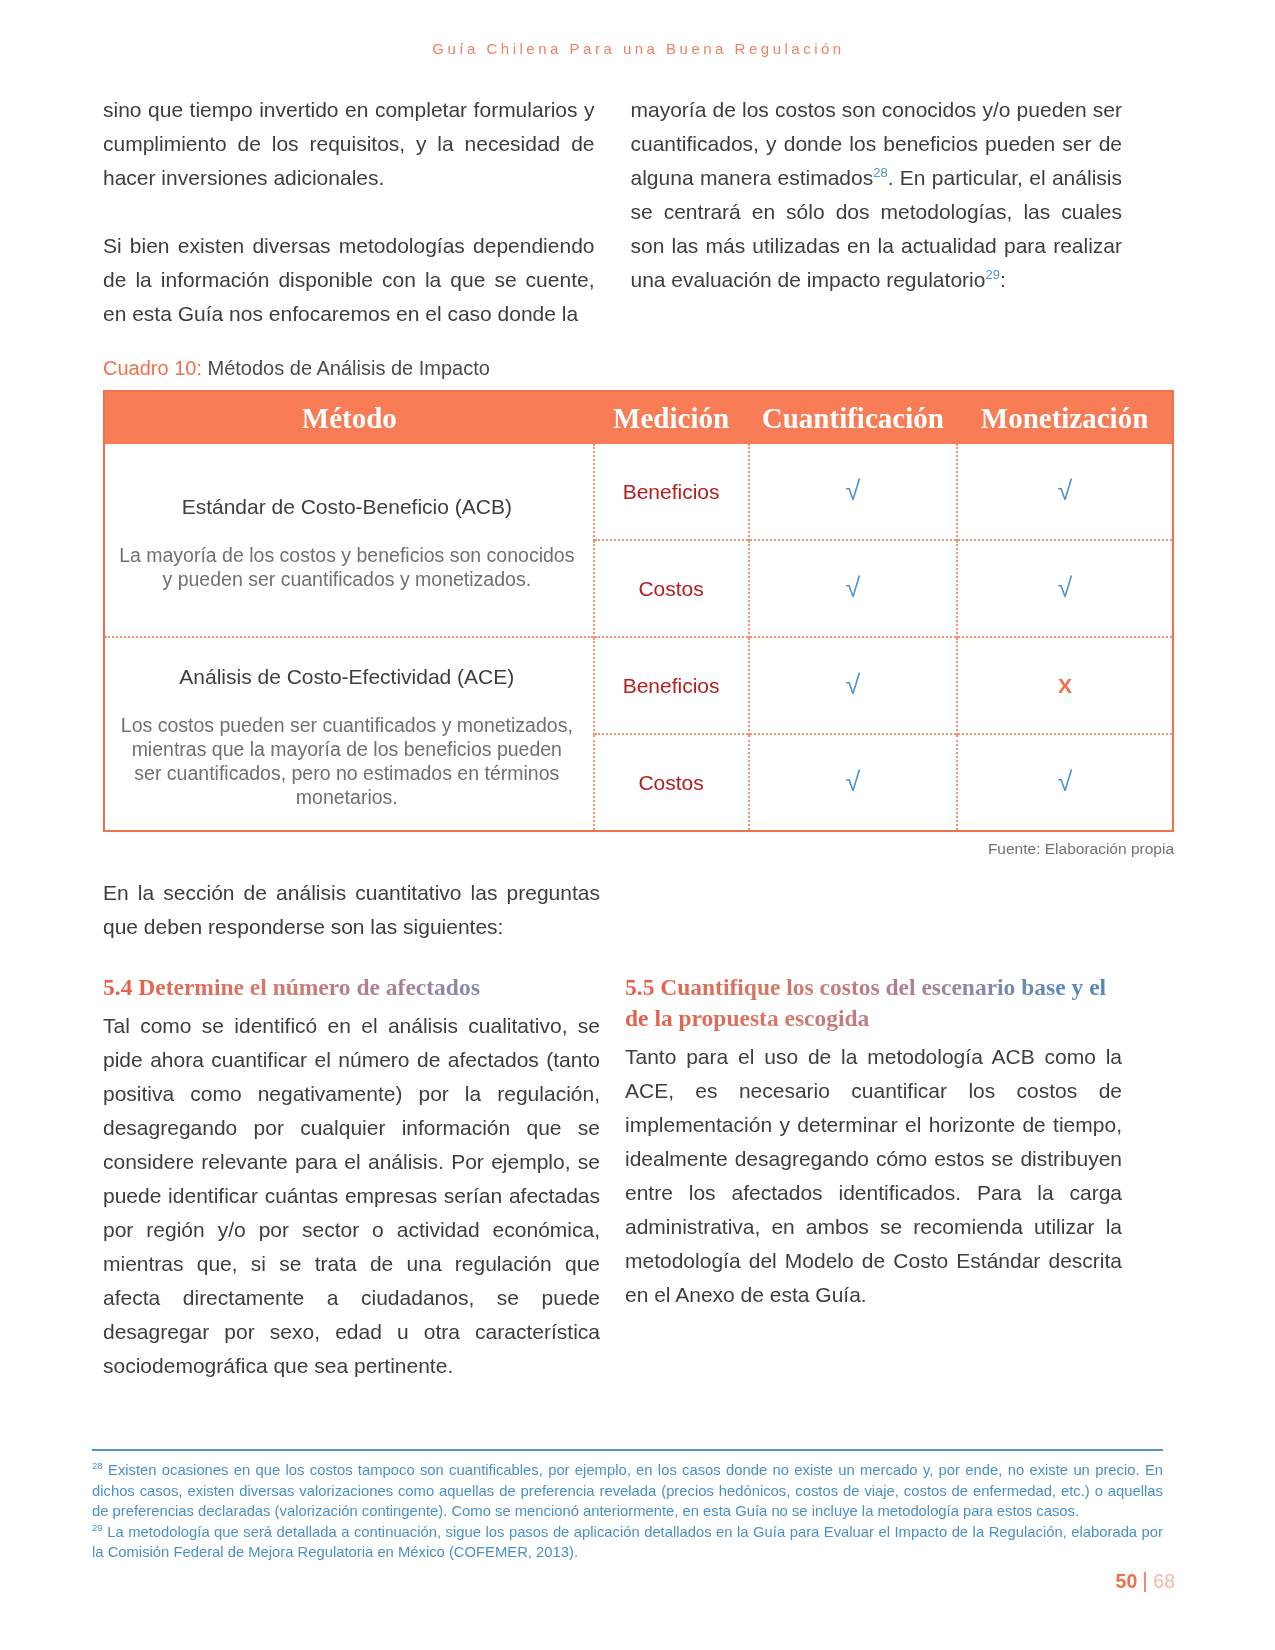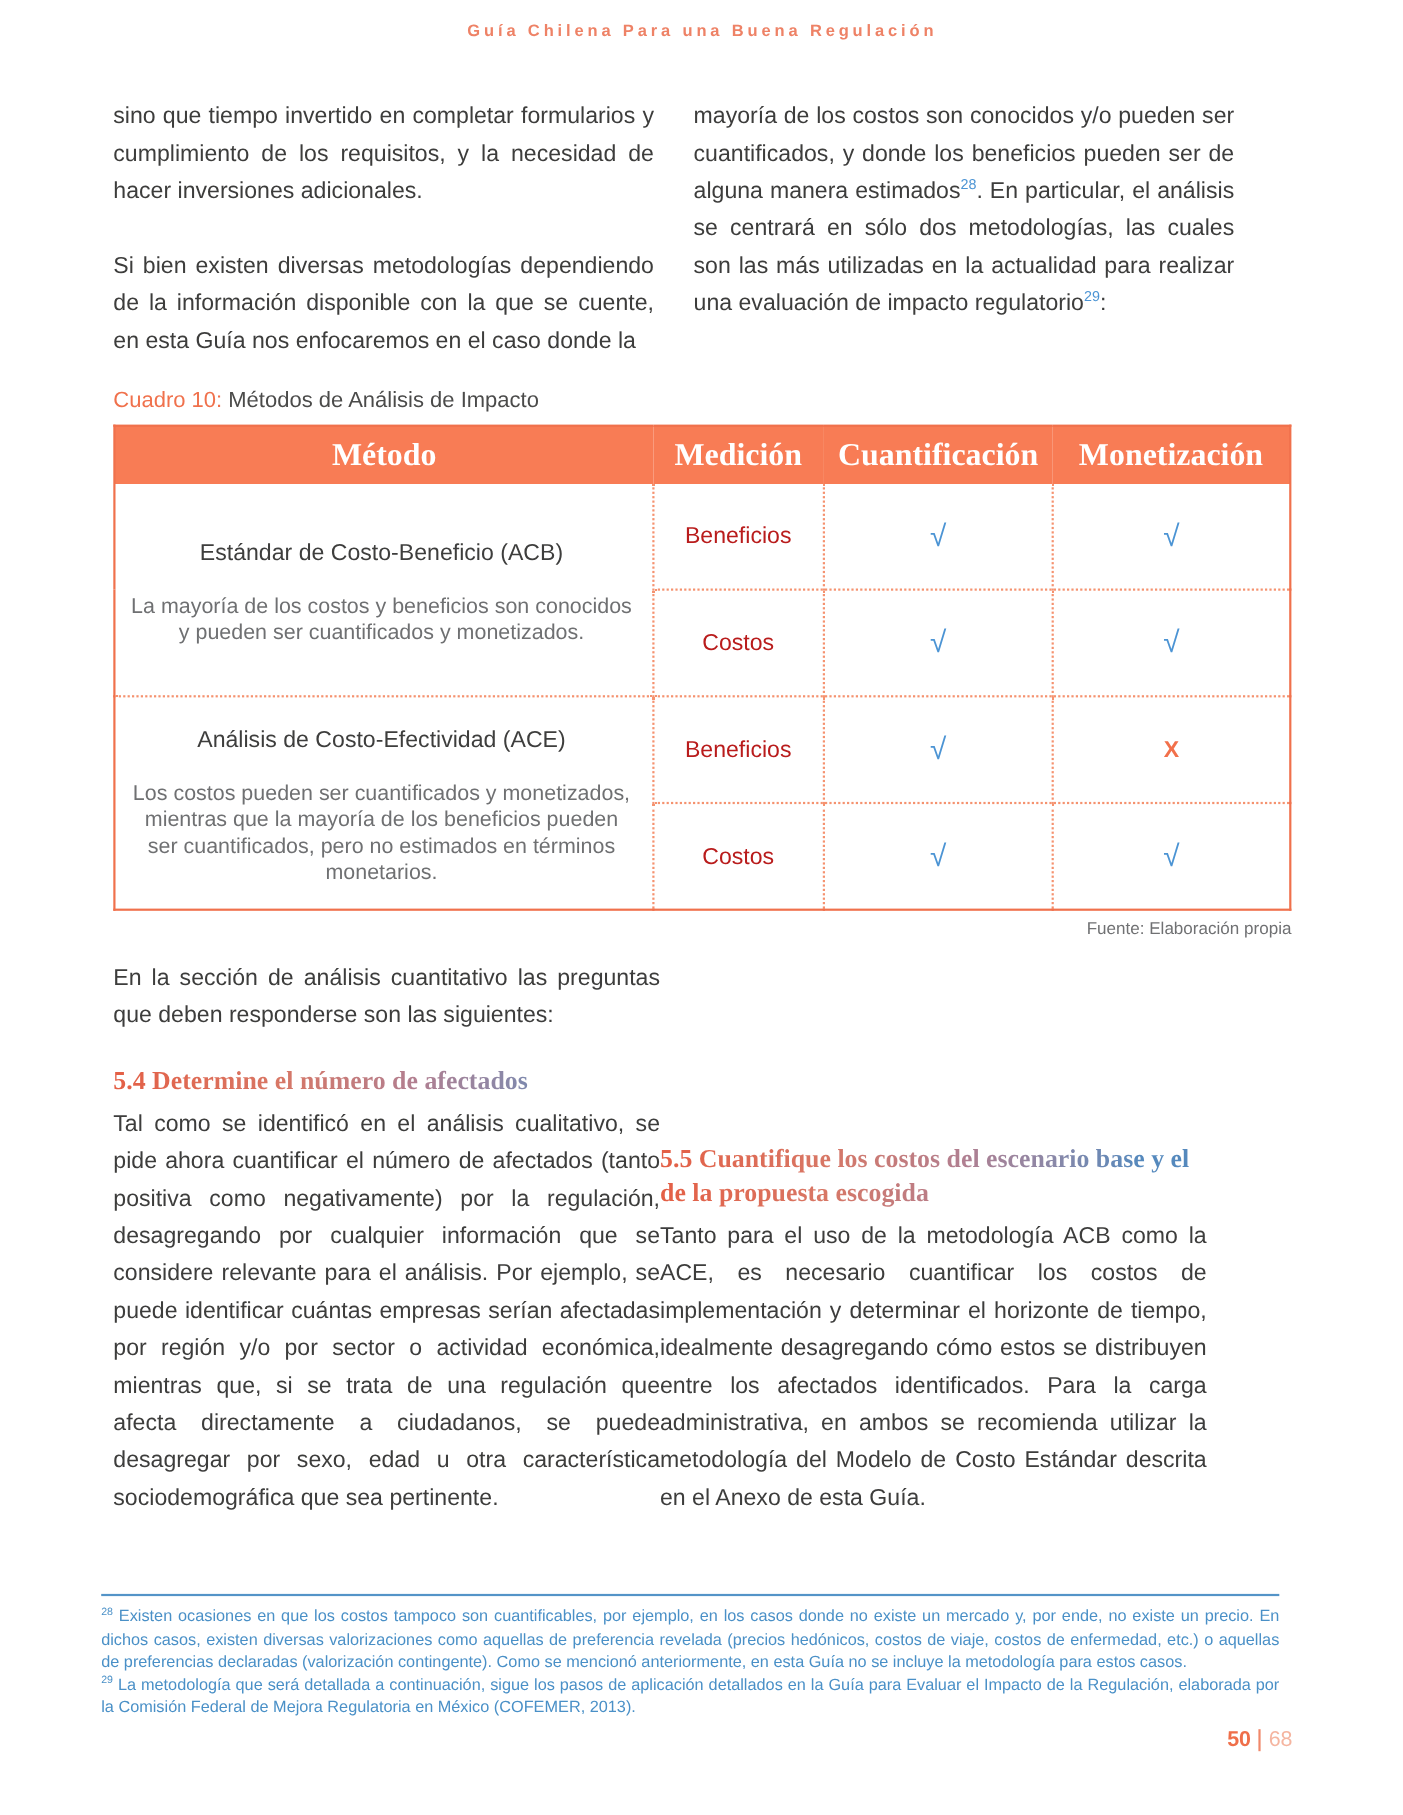--- a/index.html
+++ b/index.html
@@ -8,30 +8,30 @@
     width:1275px;height:1650px;
     box-sizing:border-box;
     padding:0 101px 0 103px;
     background:#ffffff;
     font-family:"Liberation Sans","DejaVu Sans",sans-serif;
     color:#3d3d3c;
     overflow:hidden;
   }
   
   .doc-header{
-    padding-top:20px;
+    padding-top:40px;
     text-align:center;
     font-size:15px;
-    font-weight:bold;
+    font-weight:normal;
     letter-spacing:3.5px;
     color:#ee8266;
   }
   
   .intro{
-    margin-top:52px;
+    margin-top:36px;
     width:1019px;
     display:flex;
     gap:36px;
   }
   .col{width:497px;font-size:21px;line-height:34px;text-align:justify;color:#3d3d3c;}
   .col p{margin:0;}
   .col p + p{margin-top:34px;}
   .sup{color:#4c94d4;font-size:0.62em;vertical-align:super;line-height:0;}
   
   .caption{margin-top:26px;font-size:20px;color:#4b4b4a;}
@@ -87,21 +87,22 @@
   
   .lead{
     margin-top:18px;
     width:497px;
     font-size:21px;line-height:34px;text-align:justify;color:#3d3d3c;
   }
   .sections{
     margin-top:28px;
     width:1019px;
     display:flex;
-    align-items:flex-end;
+    gap:25px;
+    align-items:flex-start;
   }
   .section{width:497px;}
   .section-heading{
     margin:0 0 6px 0;
     font-family:"Liberation Serif","DejaVu Serif",serif;
     font-weight:bold;
     font-size:23.5px;
     line-height:31px;
     color:#b5738a;
   }

